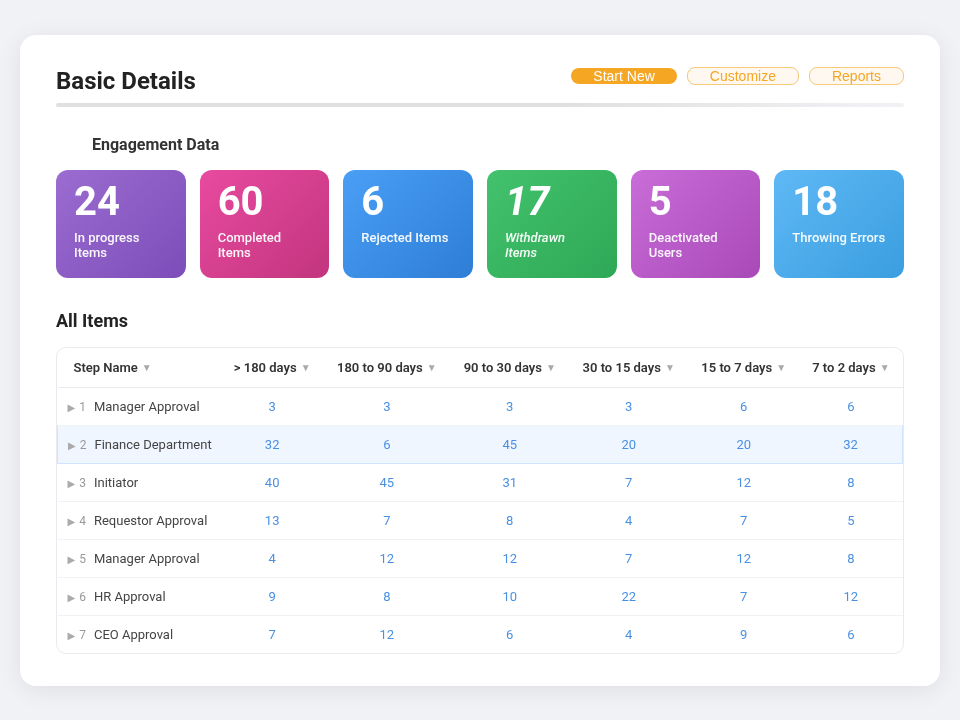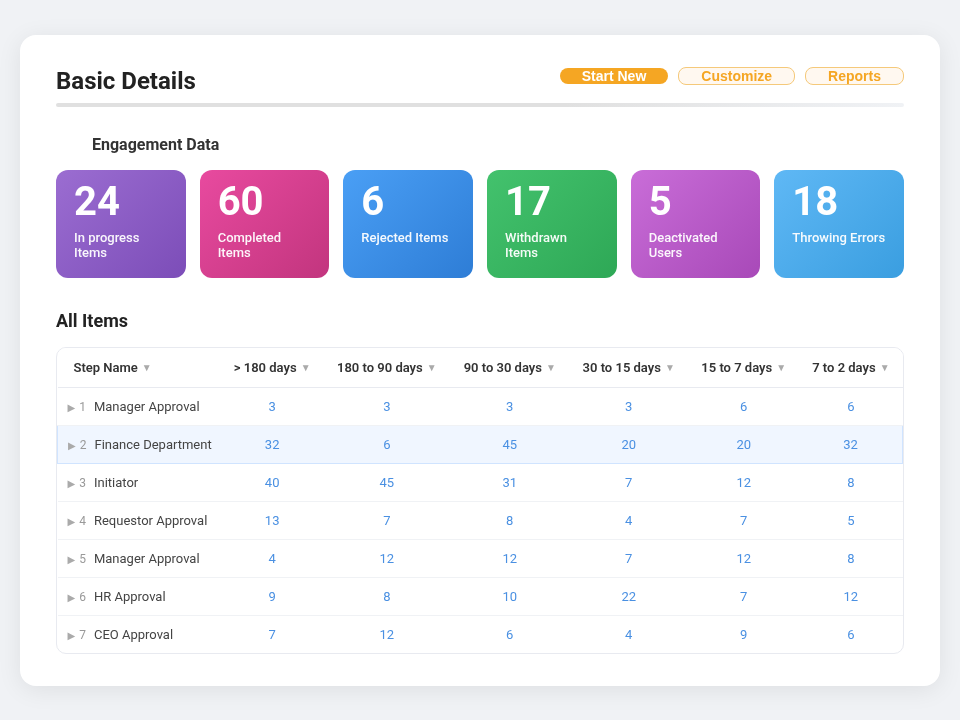--- a/index.html
+++ b/index.html
@@ -32,21 +32,21 @@
     }
     .header-buttons {
       display: flex;
       gap: 10px;
       align-items: center;
     }
     .btn {
       padding: 0 22px;
       border-radius: 8px;
       font-size: 14px;
-      font-weight: 700;
+      font-weight: 400;
       cursor: pointer;
       border: none;
     }
     .btn-primary {
       background: #f5a623;
       color: #fff;
     }
     .btn-outline-customize {
       background: #fff8f0;
       color: #f5a623;
@@ -90,21 +90,21 @@
       margin-bottom: 8px;
     }
     .eng-card .label {
       font-size: 13px;
       font-weight: 500;
       opacity: 0.95;
     }
     .card-purple { background: linear-gradient(135deg, #9b6dd1 0%, #7c4db8 100%); }
     .card-pink { background: linear-gradient(135deg, #e84a9f 0%, #c2357e 100%); }
     .card-blue { background: linear-gradient(135deg, #4a9ff5 0%, #2e7dd6 100%); }
-    .card-green { background: linear-gradient(135deg, #43c26d 0%, #2ea856 100%); }
+    .card-green { background: linear-gradient(135deg, #43c26d 0%, #2ea856 100%); font-style: italic; }
     .card-violet { background: linear-gradient(135deg, #c96dd8 0%, #a849b8 100%); }
     .card-lightblue { background: linear-gradient(135deg, #5fb8f5 0%, #3a9ee0 100%); }
 
     .all-items-title {
       font-size: 18px;
       font-weight: 700;
       color: #222;
       margin-bottom: 16px;
     }
     .table-wrapper {

